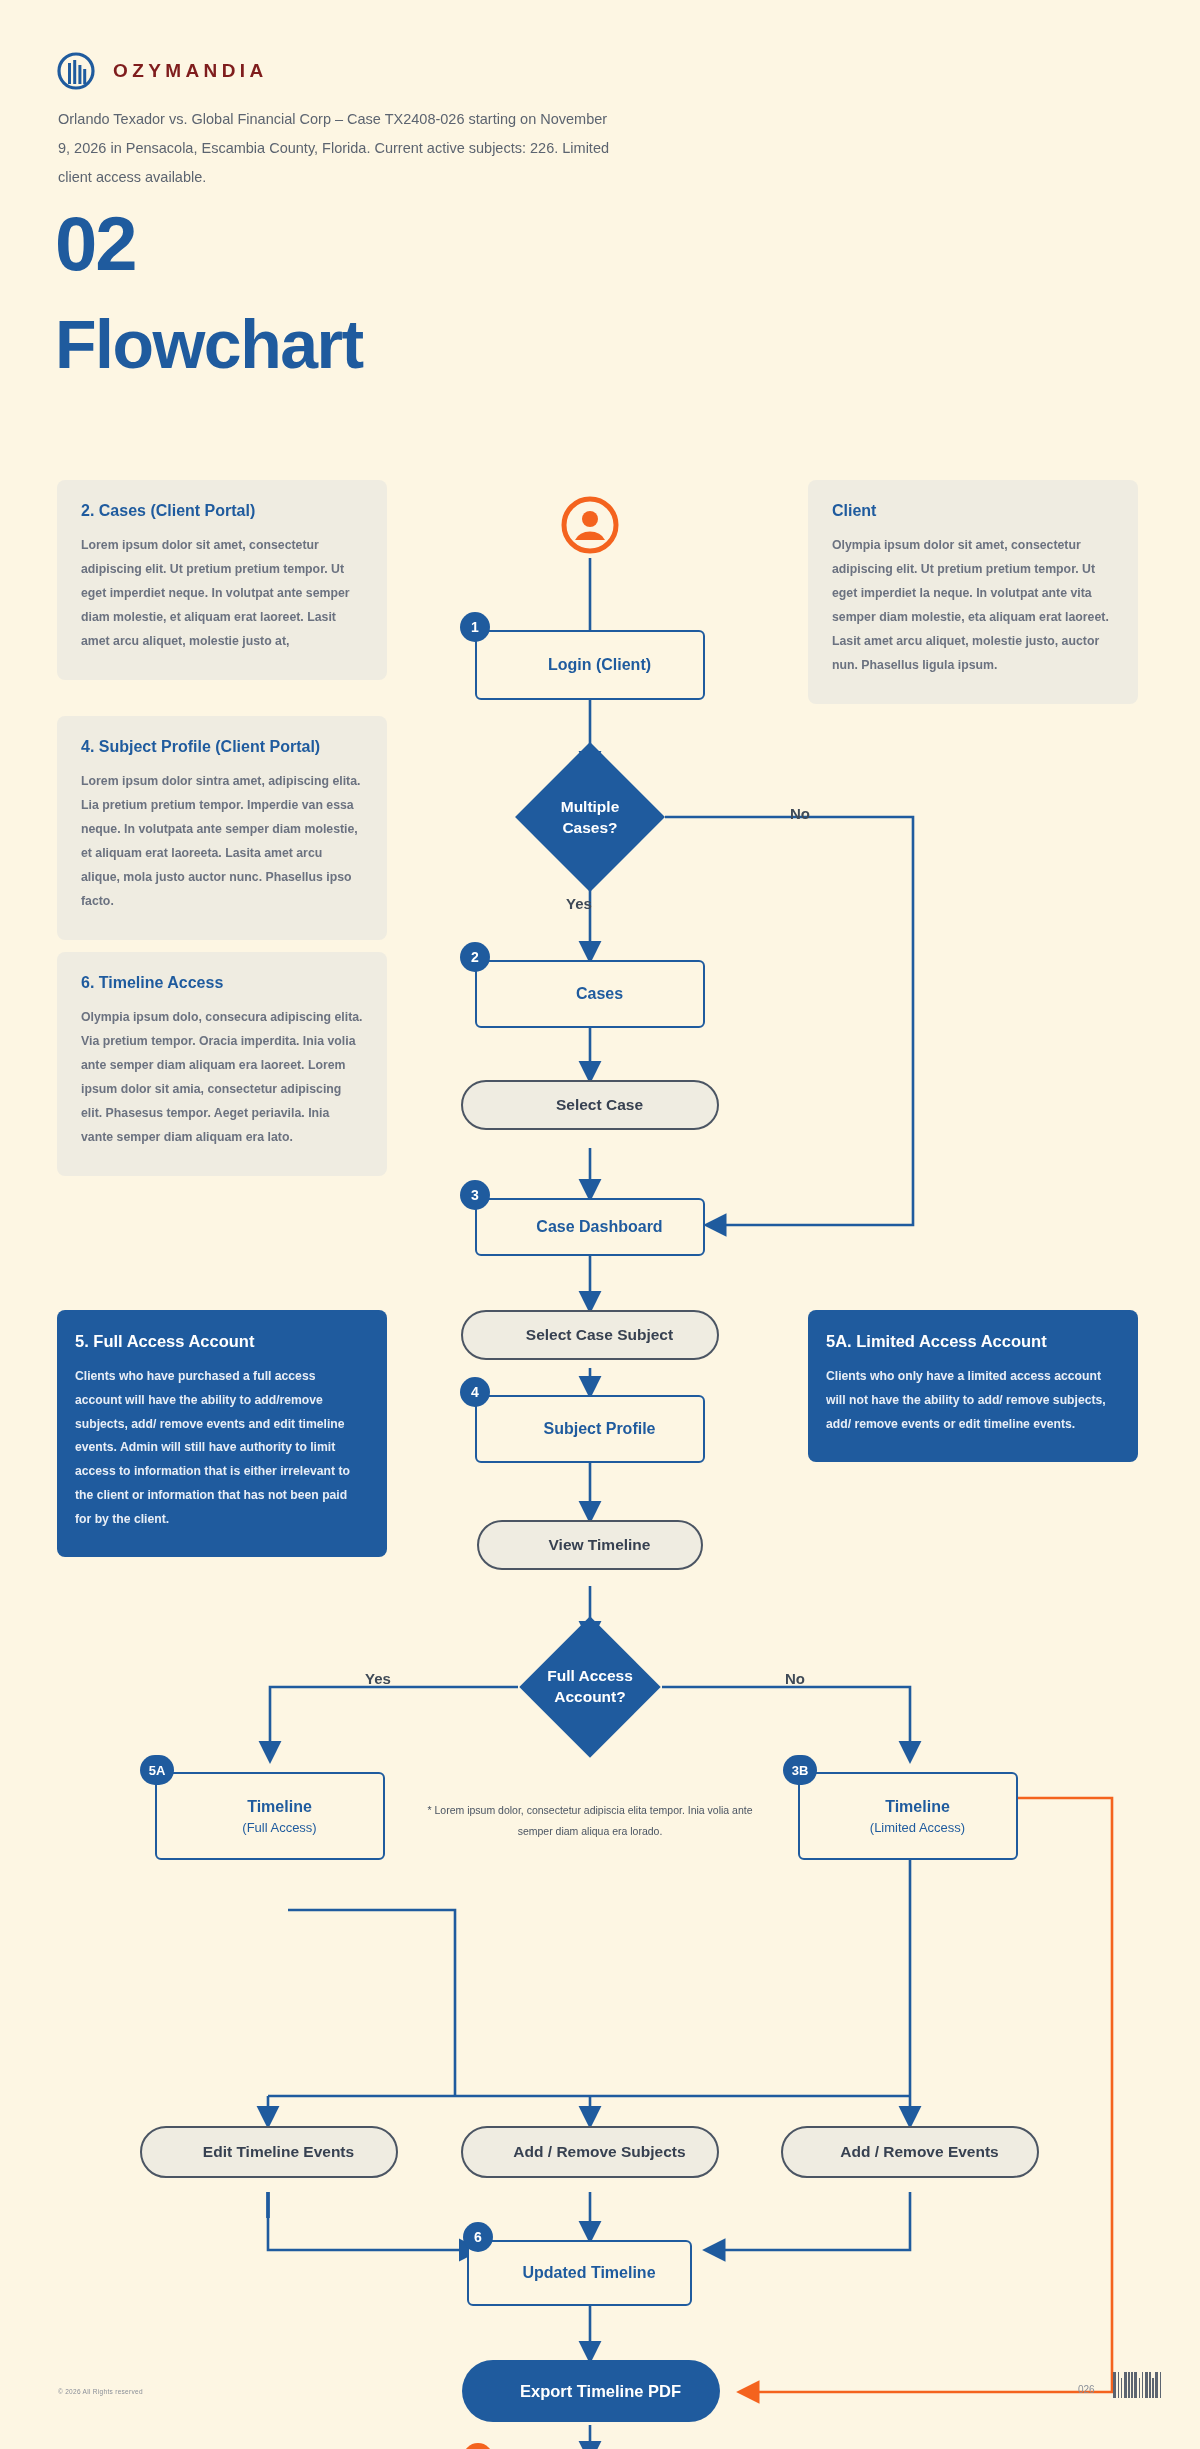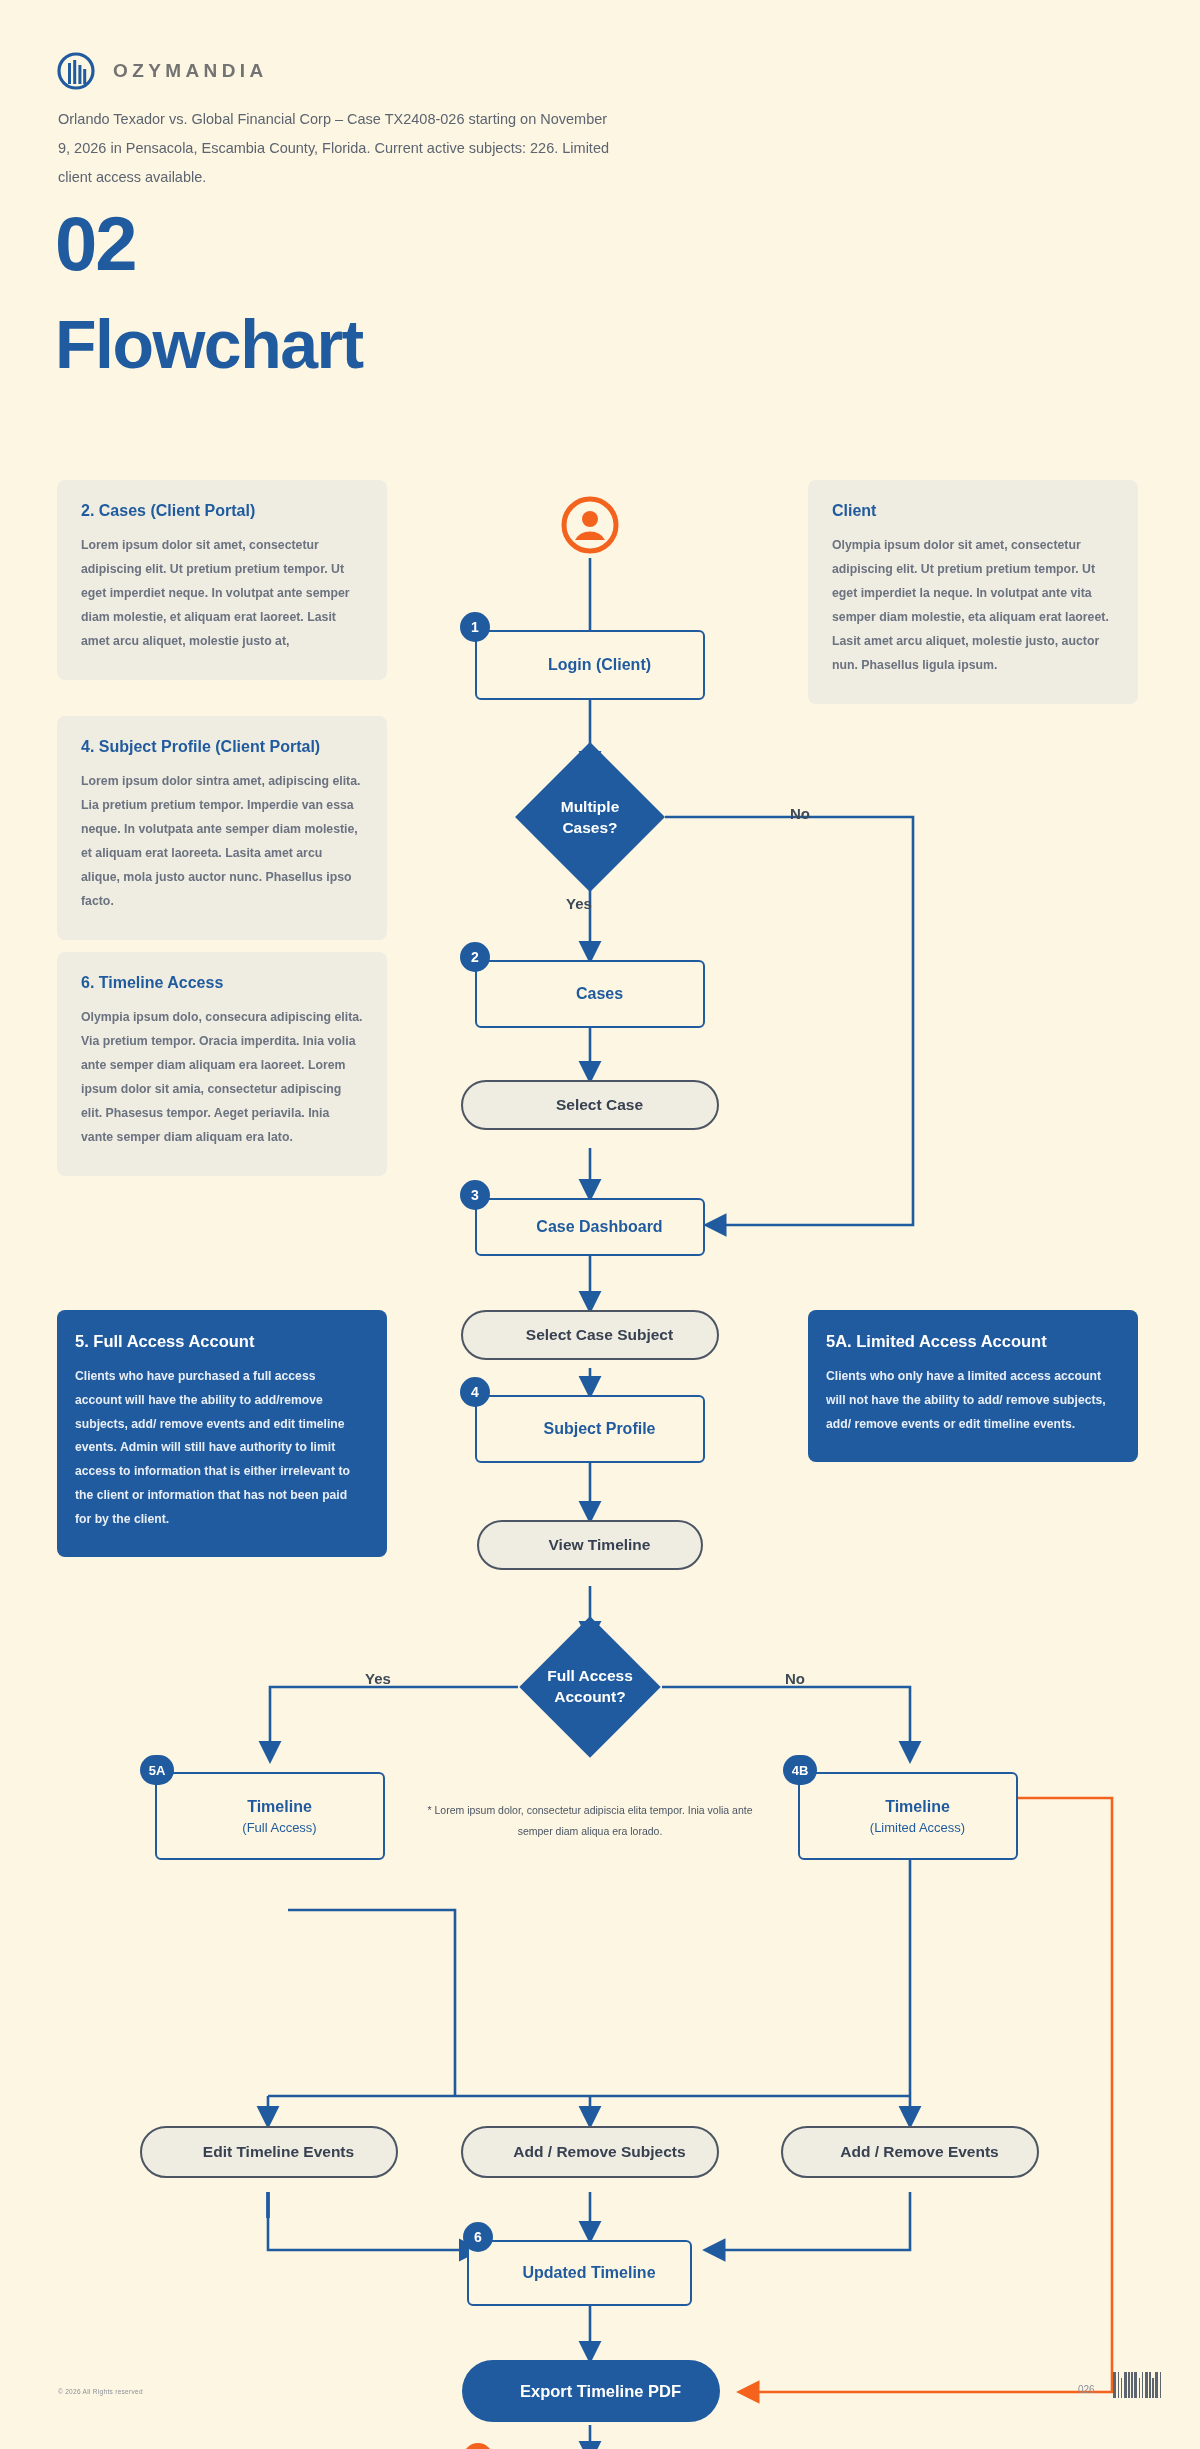--- a/index.html
+++ b/index.html
@@ -8,21 +8,21 @@
     background: #fdf6e3;
     font-family: "Liberation Sans", sans-serif;
     position: relative;
     overflow: hidden;
   }
   .page { position: relative; width: 1200px; height: 2449px; }
 
   
   .logo-row { position: absolute; left: 57px; top: 52px; display: flex; align-items: center; gap: 18px; }
   .logo-mark { width: 38px; height: 38px; }
-  .logo-word { font-size: 19px; font-weight: 700; letter-spacing: 4.4px; color: #737373; }
+  .logo-word { font-size: 19px; font-weight: 700; letter-spacing: 4.4px; color: #7f1d1d; }
 
   .intro {
     position: absolute; left: 58px; top: 105px; width: 560px;
     font-size: 14.5px; line-height: 2.0; color: #5c6470;
   }
 
   .big-num {
     position: absolute; left: 55px; top: 200px;
     font-size: 76px; font-weight: 700; color: #1f5b9e; letter-spacing: -2px;
   }
@@ -279,21 +279,21 @@
   <div class="diamond-label" style="left:520px; top:1658px; width:140px; height:58px;">Full Access<br>Account?</div>
   <div class="edge-label" style="left:365px; top:1670px;">Yes</div>
   <div class="edge-label" style="left:785px; top:1670px;">No</div>
 
   <div class="badge wide" style="left:140px; top:1755px;">5A</div>
   <div class="node rect" style="left:155px; top:1772px; width:230px; height:88px; flex-direction:column;">
     <span>Timeline</span>
     <span class="sub">(Full Access)</span>
   </div>
 
-  <div class="badge wide" style="left:783px; top:1755px;">4B</div>
+  <div class="badge wide" style="left:783px; top:1755px;">3B</div>
   <div class="node rect" style="left:798px; top:1772px; width:220px; height:88px; flex-direction:column;">
     <span>Timeline</span>
     <span class="sub">(Limited Access)</span>
   </div>
 
   <div class="note" style="left:425px; top:1800px;">* Lorem ipsum dolor, consectetur adipiscia elita tempor. Inia volia ante semper diam aliqua era lorado.</div>
 
   <div class="node pill" style="left:140px; top:2126px; width:258px; height:52px;">
     <span>Edit Timeline Events</span>
   </div>

